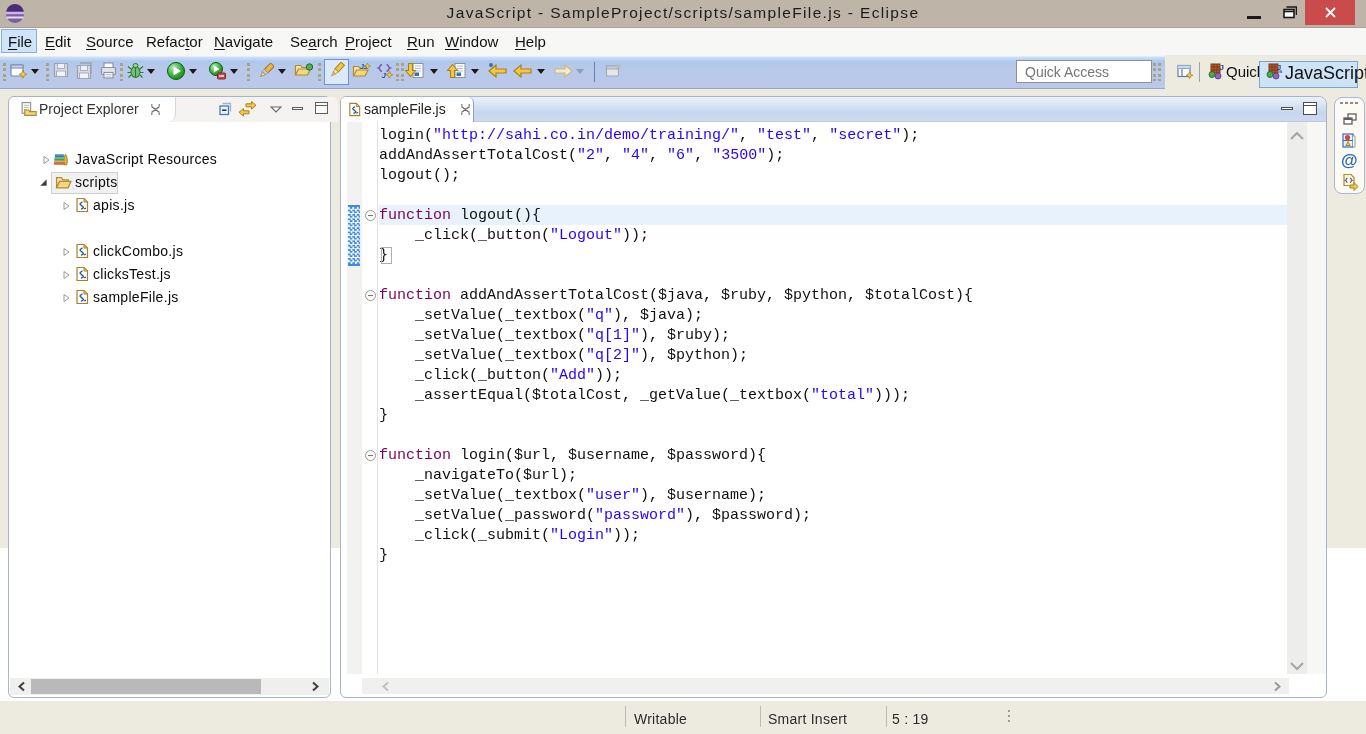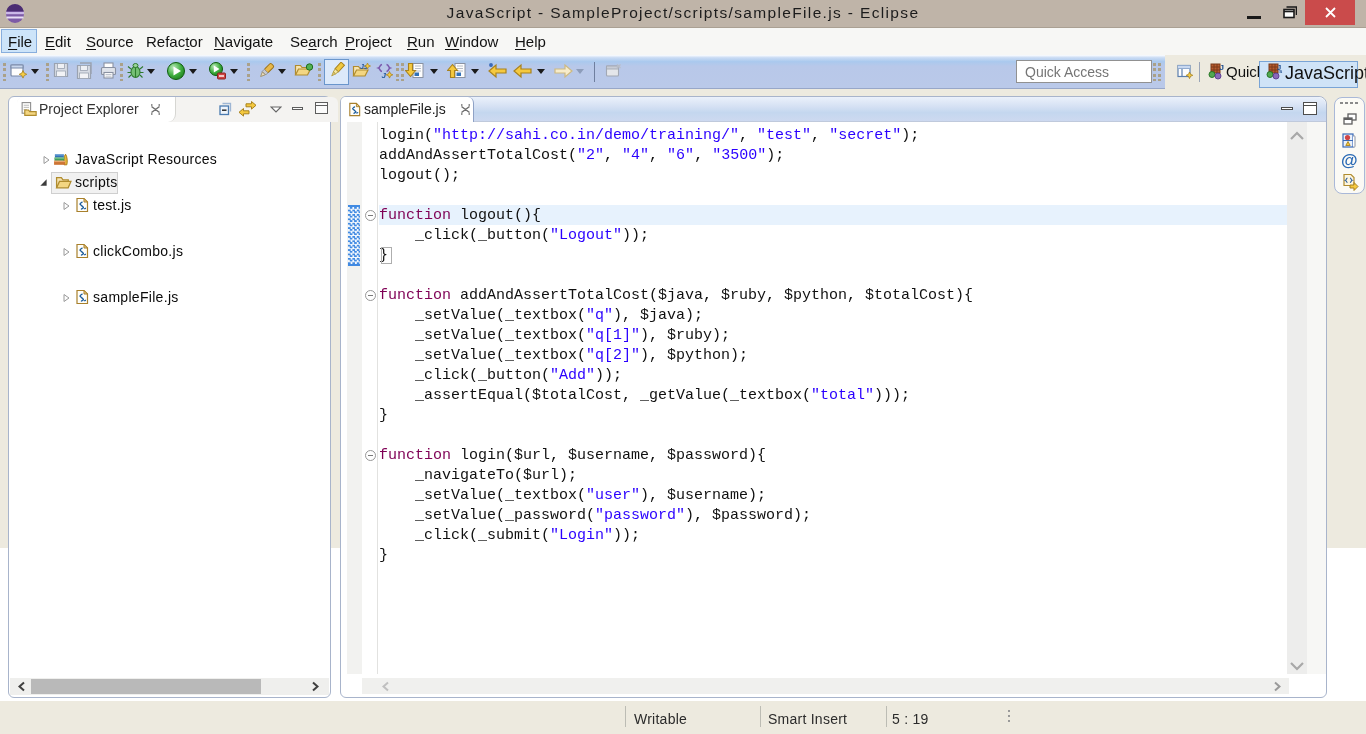--- a/index.html
+++ b/index.html
@@ -359,30 +359,39 @@
           </svg>
         <span class="abs" style="left:66px">scripts</span>
       </div>
       <div class="tree-row" style="left:0;top:97px;width:321px;line-height:23px">
         <svg class="abs" style="left:52px;top:7px" width="10" height="10">
             <use href="#i-arrcol"></use>
           </svg>
         <svg class="abs" style="left:65px;top:3px" width="16" height="16">
             <use href="#i-jsfile"></use>
           </svg>
-        <span class="abs" style="left:84px">test.js</span>
+        <span class="abs" style="left:84px">apis.js</span>
       </div>
       <div class="tree-row" style="left:0;top:143px;width:321px;line-height:23px">
         <svg class="abs" style="left:52px;top:7px" width="10" height="10">
             <use href="#i-arrcol"></use>
           </svg>
         <svg class="abs" style="left:65px;top:3px" width="16" height="16">
             <use href="#i-jsfile"></use>
           </svg>
         <span class="abs" style="left:84px">clickCombo.js</span>
+      </div>
+      <div class="tree-row" style="left:0;top:166px;width:321px;line-height:23px">
+        <svg class="abs" style="left:52px;top:7px" width="10" height="10">
+            <use href="#i-arrcol"></use>
+          </svg>
+        <svg class="abs" style="left:65px;top:3px" width="16" height="16">
+            <use href="#i-jsfile"></use>
+          </svg>
+        <span class="abs" style="left:84px">clicksTest.js</span>
       </div>
       <div class="tree-row" style="left:0;top:189px;width:321px;line-height:23px">
         <svg class="abs" style="left:52px;top:7px" width="10" height="10">
             <use href="#i-arrcol"></use>
           </svg>
         <svg class="abs" style="left:65px;top:3px" width="16" height="16">
             <use href="#i-jsfile"></use>
           </svg>
         <span class="abs" style="left:84px">sampleFile.js</span>
       </div>

